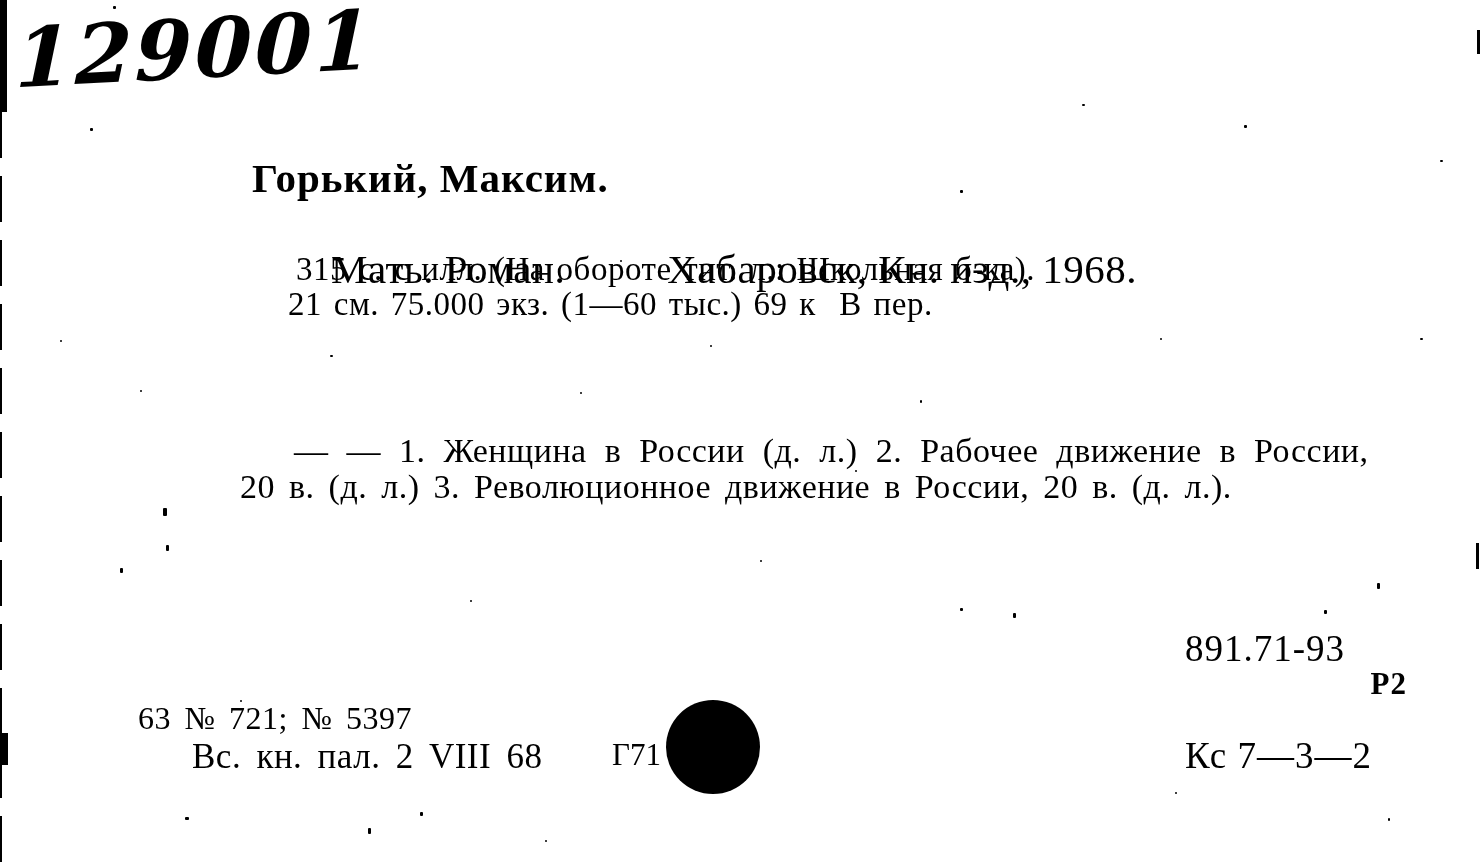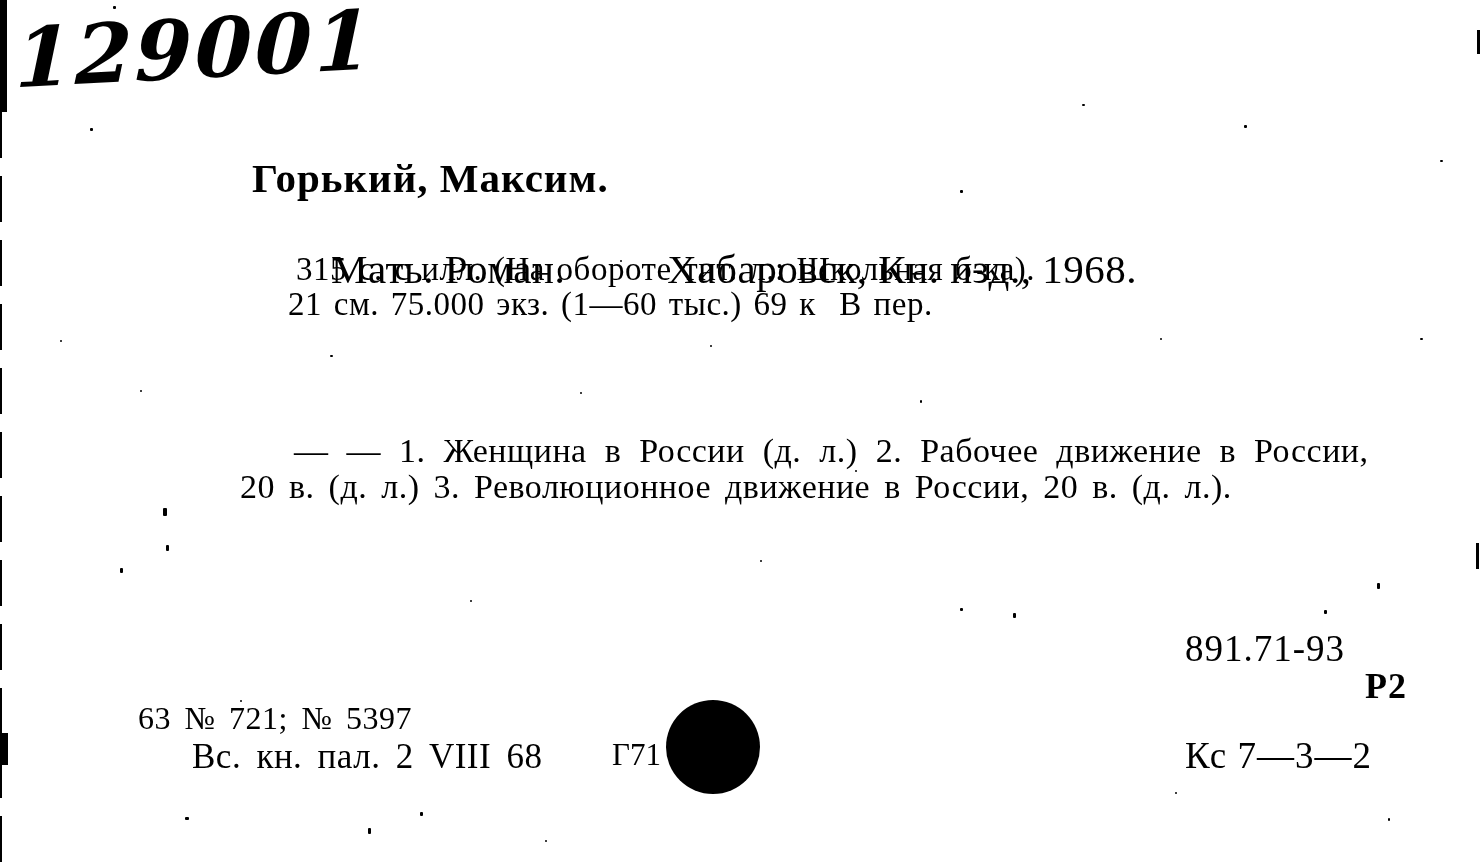--- a/index.html
+++ b/index.html
@@ -35,21 +35,21 @@
   .title-gap      { display: inline-block; width: 102px; }
   .collation-line { left: 296px; top: 252px; font-size: 33px; word-spacing: 3px; letter-spacing: 0.5px; }
   .format-line    { left: 288px; top: 287px; font-size: 33px; word-spacing: 3px; letter-spacing: 0.5px; }
   .tracing-1      { left: 294px; top: 433px; font-size: 34px; word-spacing: 9px; letter-spacing: 0.5px; }
   .tracing-2      { left: 240px; top: 469px; font-size: 34px; word-spacing: 5px; letter-spacing: 0.5px; }
   .reg-1          { left: 190px; top: 666px; font-size: 32px; word-spacing: 5px; letter-spacing: 0.5px; }
   .reg-2          { left: 138px; top: 702px; font-size: 32px; word-spacing: 5px; letter-spacing: 0.5px; }
   .reg-3          { left: 192px; top: 739px; font-size: 35px; word-spacing: 6px; letter-spacing: 0.5px; }
   .author-mark    { left: 612px; top: 739px; font-size: 31px; }
   .udc            { left: 1185px; top: 630px; width: 222px; text-align: left; font-size: 37px; letter-spacing: 1px; }
-  .letter-class   { left: 1185px; top: 668px; width: 222px; text-align: right; font-size: 36px; font-weight: bold; letter-spacing: 1px; }
+  .letter-class   { left: 1185px; top: 668px; width: 222px; text-align: right; font-size: 31px; font-weight: bold; letter-spacing: 1px; }
   .series-code    { left: 1185px; top: 737px; width: 228px; text-align: left; font-size: 37px; letter-spacing: 1px; }
   .punch-hole {
     position: absolute;
     left: 666px;
     top: 700px;
     width: 94px;
     height: 94px;
     background: #000;
     border-radius: 50%;
   }

